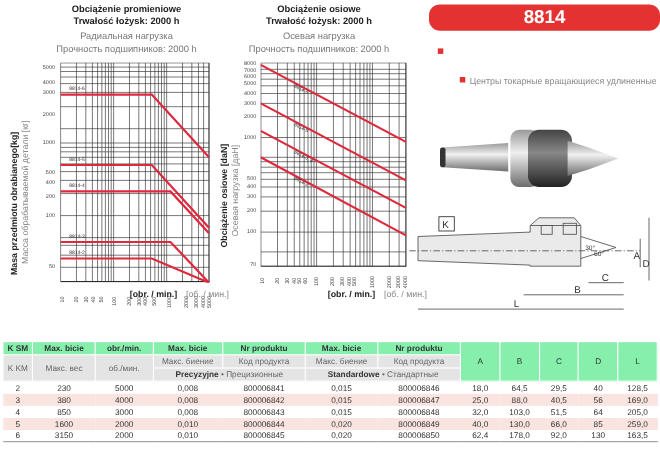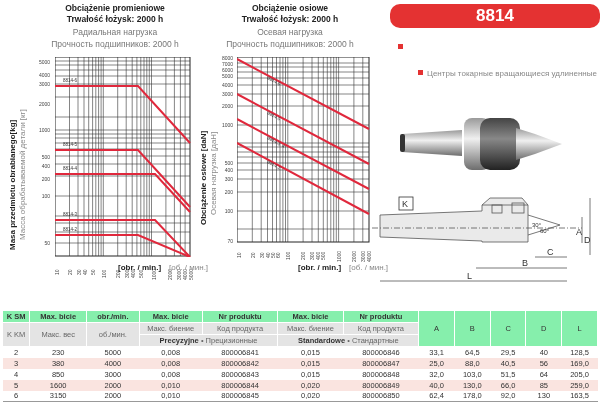--- a/index.html
+++ b/index.html
@@ -340,21 +340,21 @@
     <th class="sub" colspan="2"><b style="color:#333">Standardowe</b> <span>• Стандартные</span></th>
   </tr>
   <tr>
     <td>2</td>
         <td>230</td>
         <td>5000</td>
         <td>0,008</td>
         <td>800006841</td>
         <td>0,015</td>
         <td>800006846</td>
-        <td>33,1</td>
+        <td>18,0</td>
         <td>64,5</td>
         <td>29,5</td>
         <td>40</td>
         <td>128,5</td>
   </tr>
   <tr class="alt">
     <td>3</td>
         <td>380</td>
         <td>4000</td>
         <td>0,008</td>

